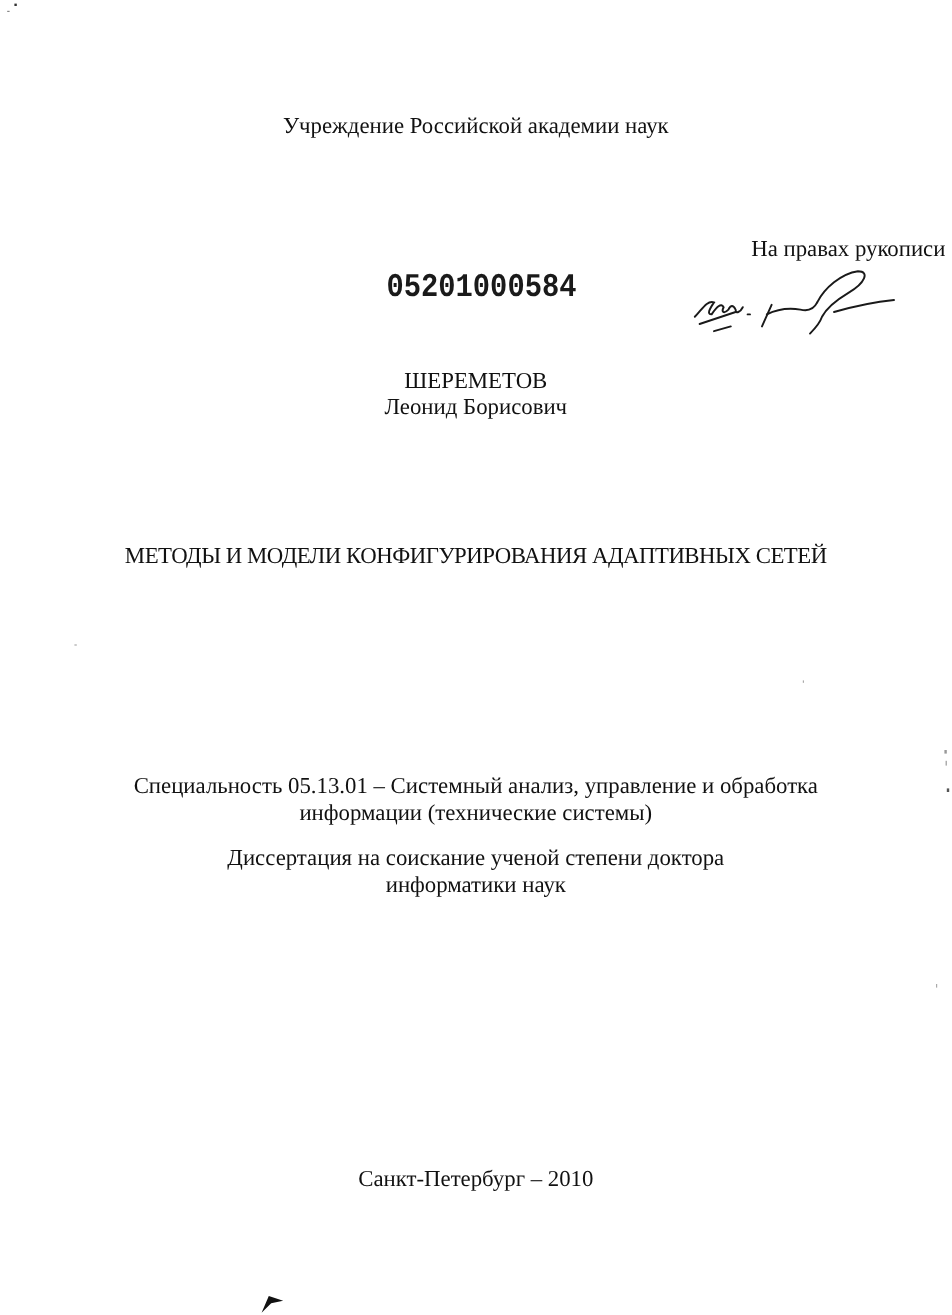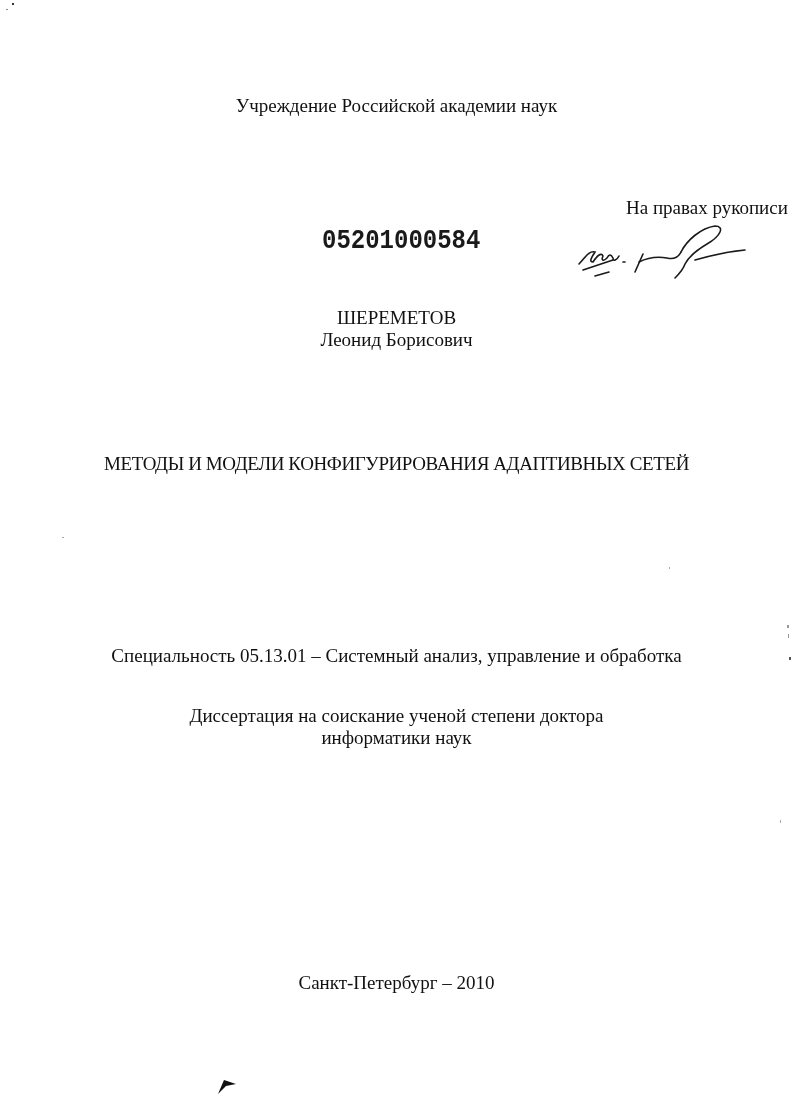--- a/index.html
+++ b/index.html
@@ -121,20 +121,21 @@
     <div>ШЕРЕМЕТОВ</div>
     <div>Леонид Борисович</div>
   </div>
 
   <div class="line title">
     <div>МЕТОДЫ И МОДЕЛИ КОНФИГУРИРОВАНИЯ АДАПТИВНЫХ СЕТЕЙ</div>
   </div>
 
   <div class="line specialty">
     <div>Специальность 05.13.01 – Системный анализ, управление и обработка</div>
+    <div>информации (технические системы)</div>
   </div>
 
   <div class="line degree">
     <div>Диссертация на соискание ученой степени доктора</div>
     <div>информатики наук</div>
   </div>
 
   <div class="line city-year">Санкт-Петербург – 2010</div>
 
   <svg class="mark" style="left:214px;top:1072px;width:30px;height:24px;" viewBox="0 0 30 24">

